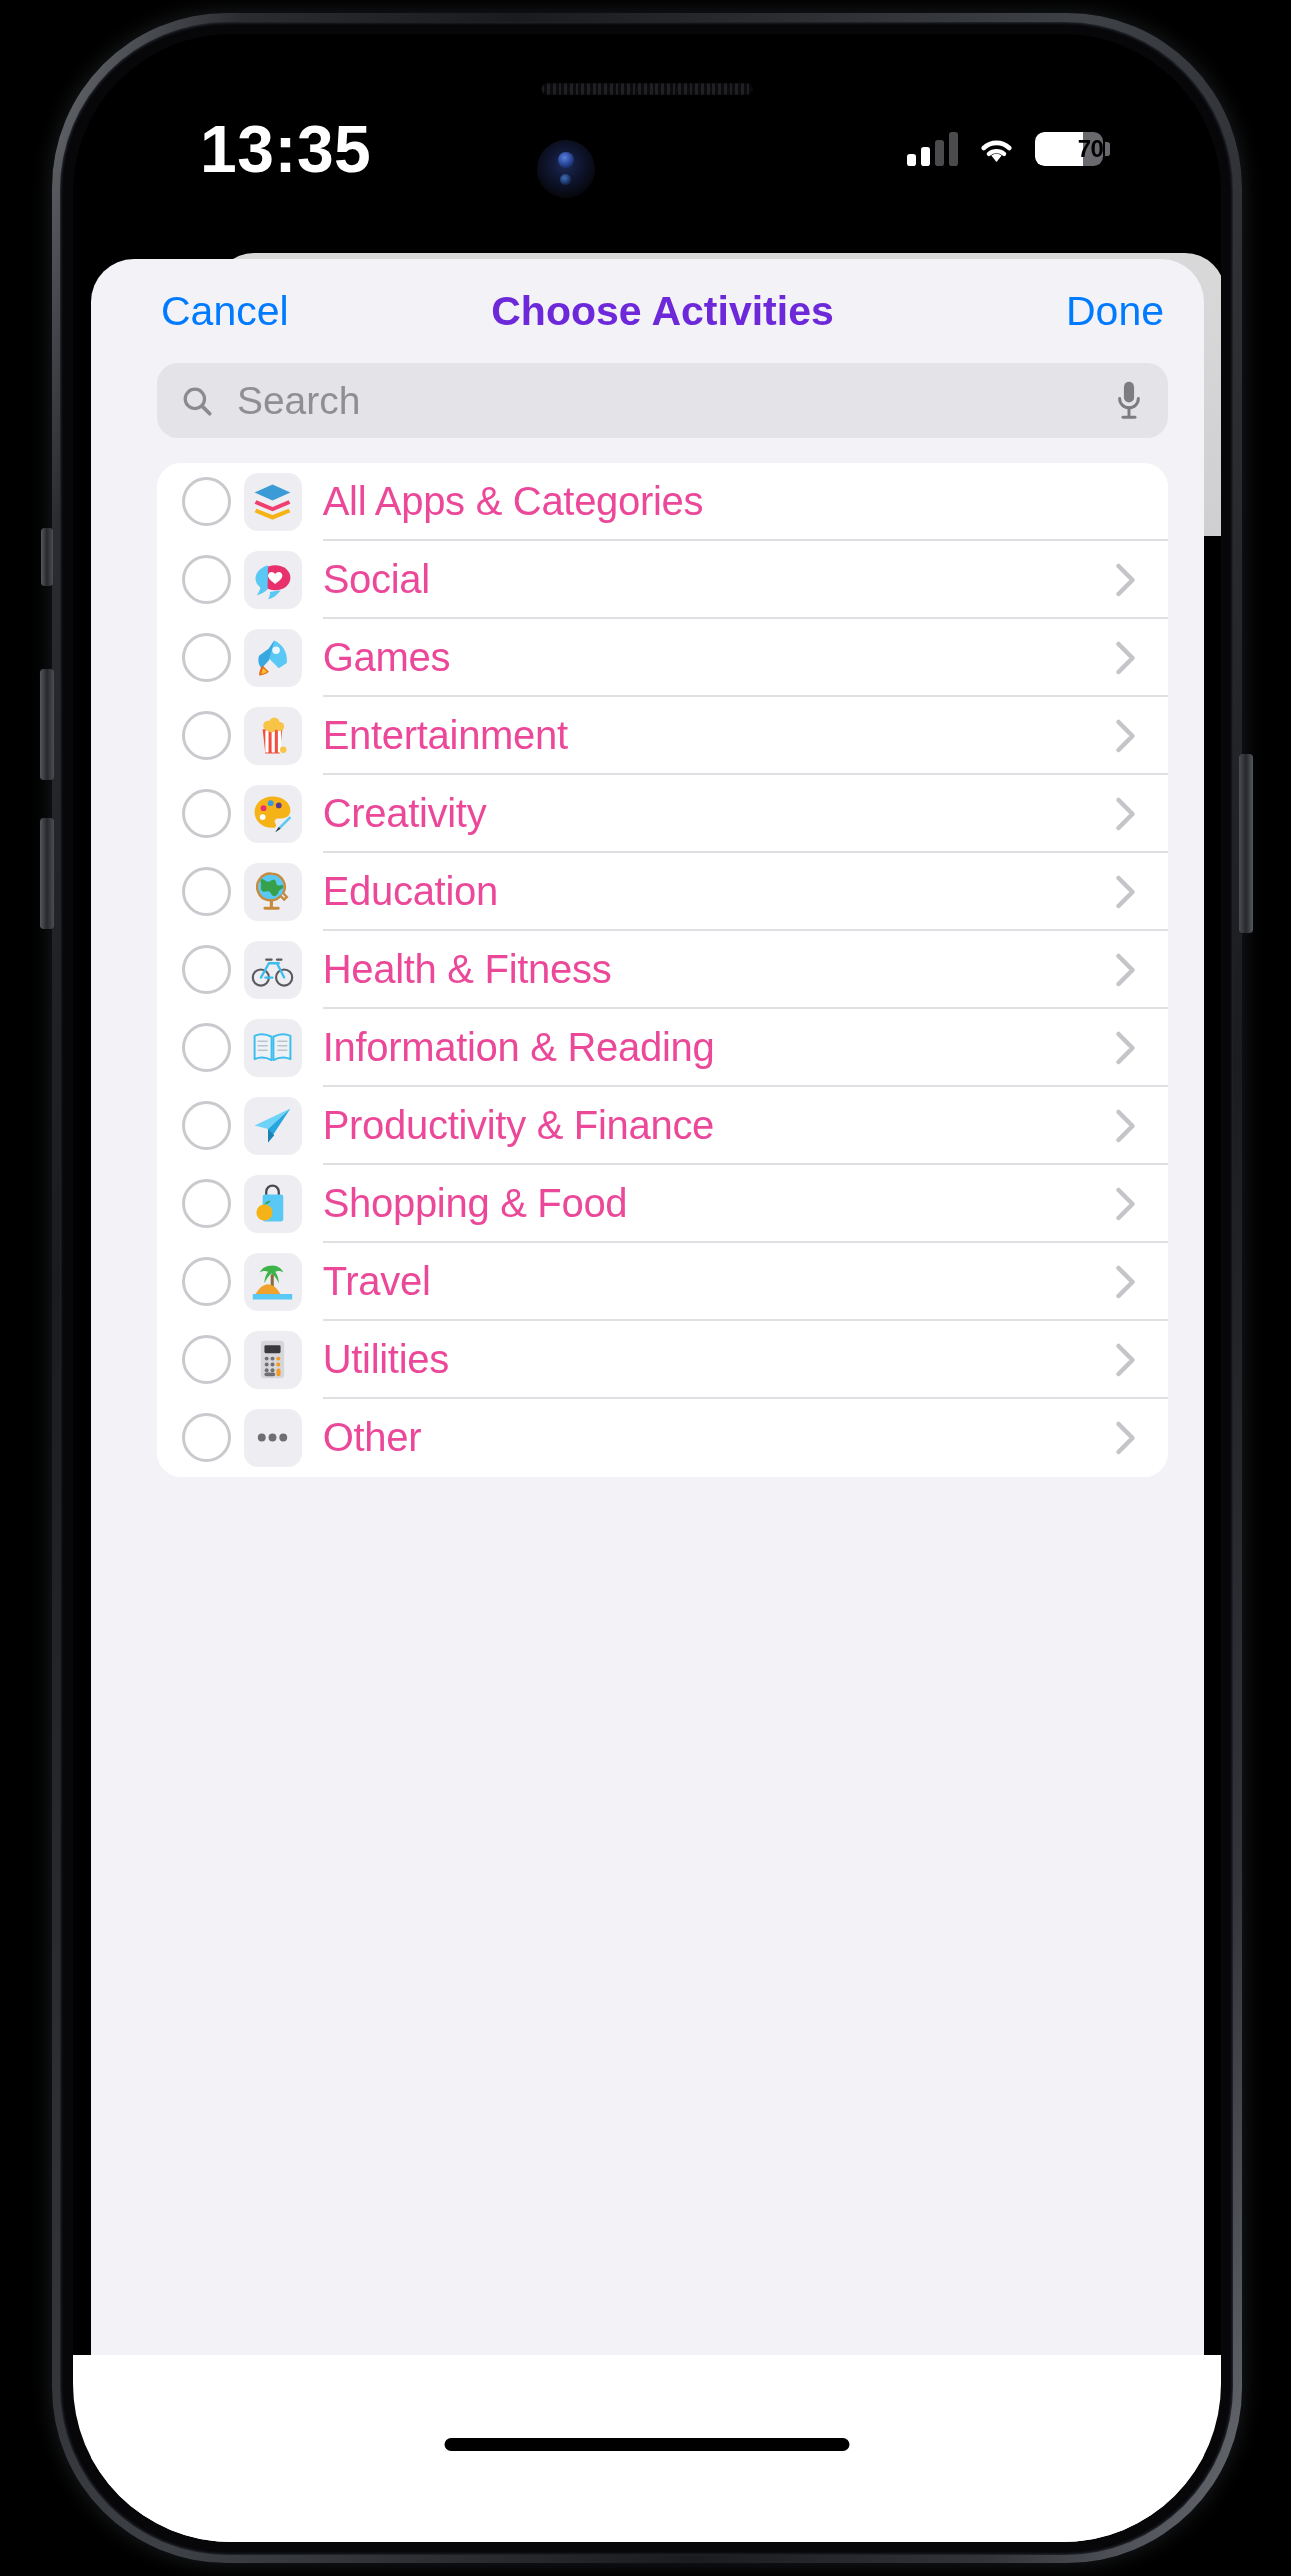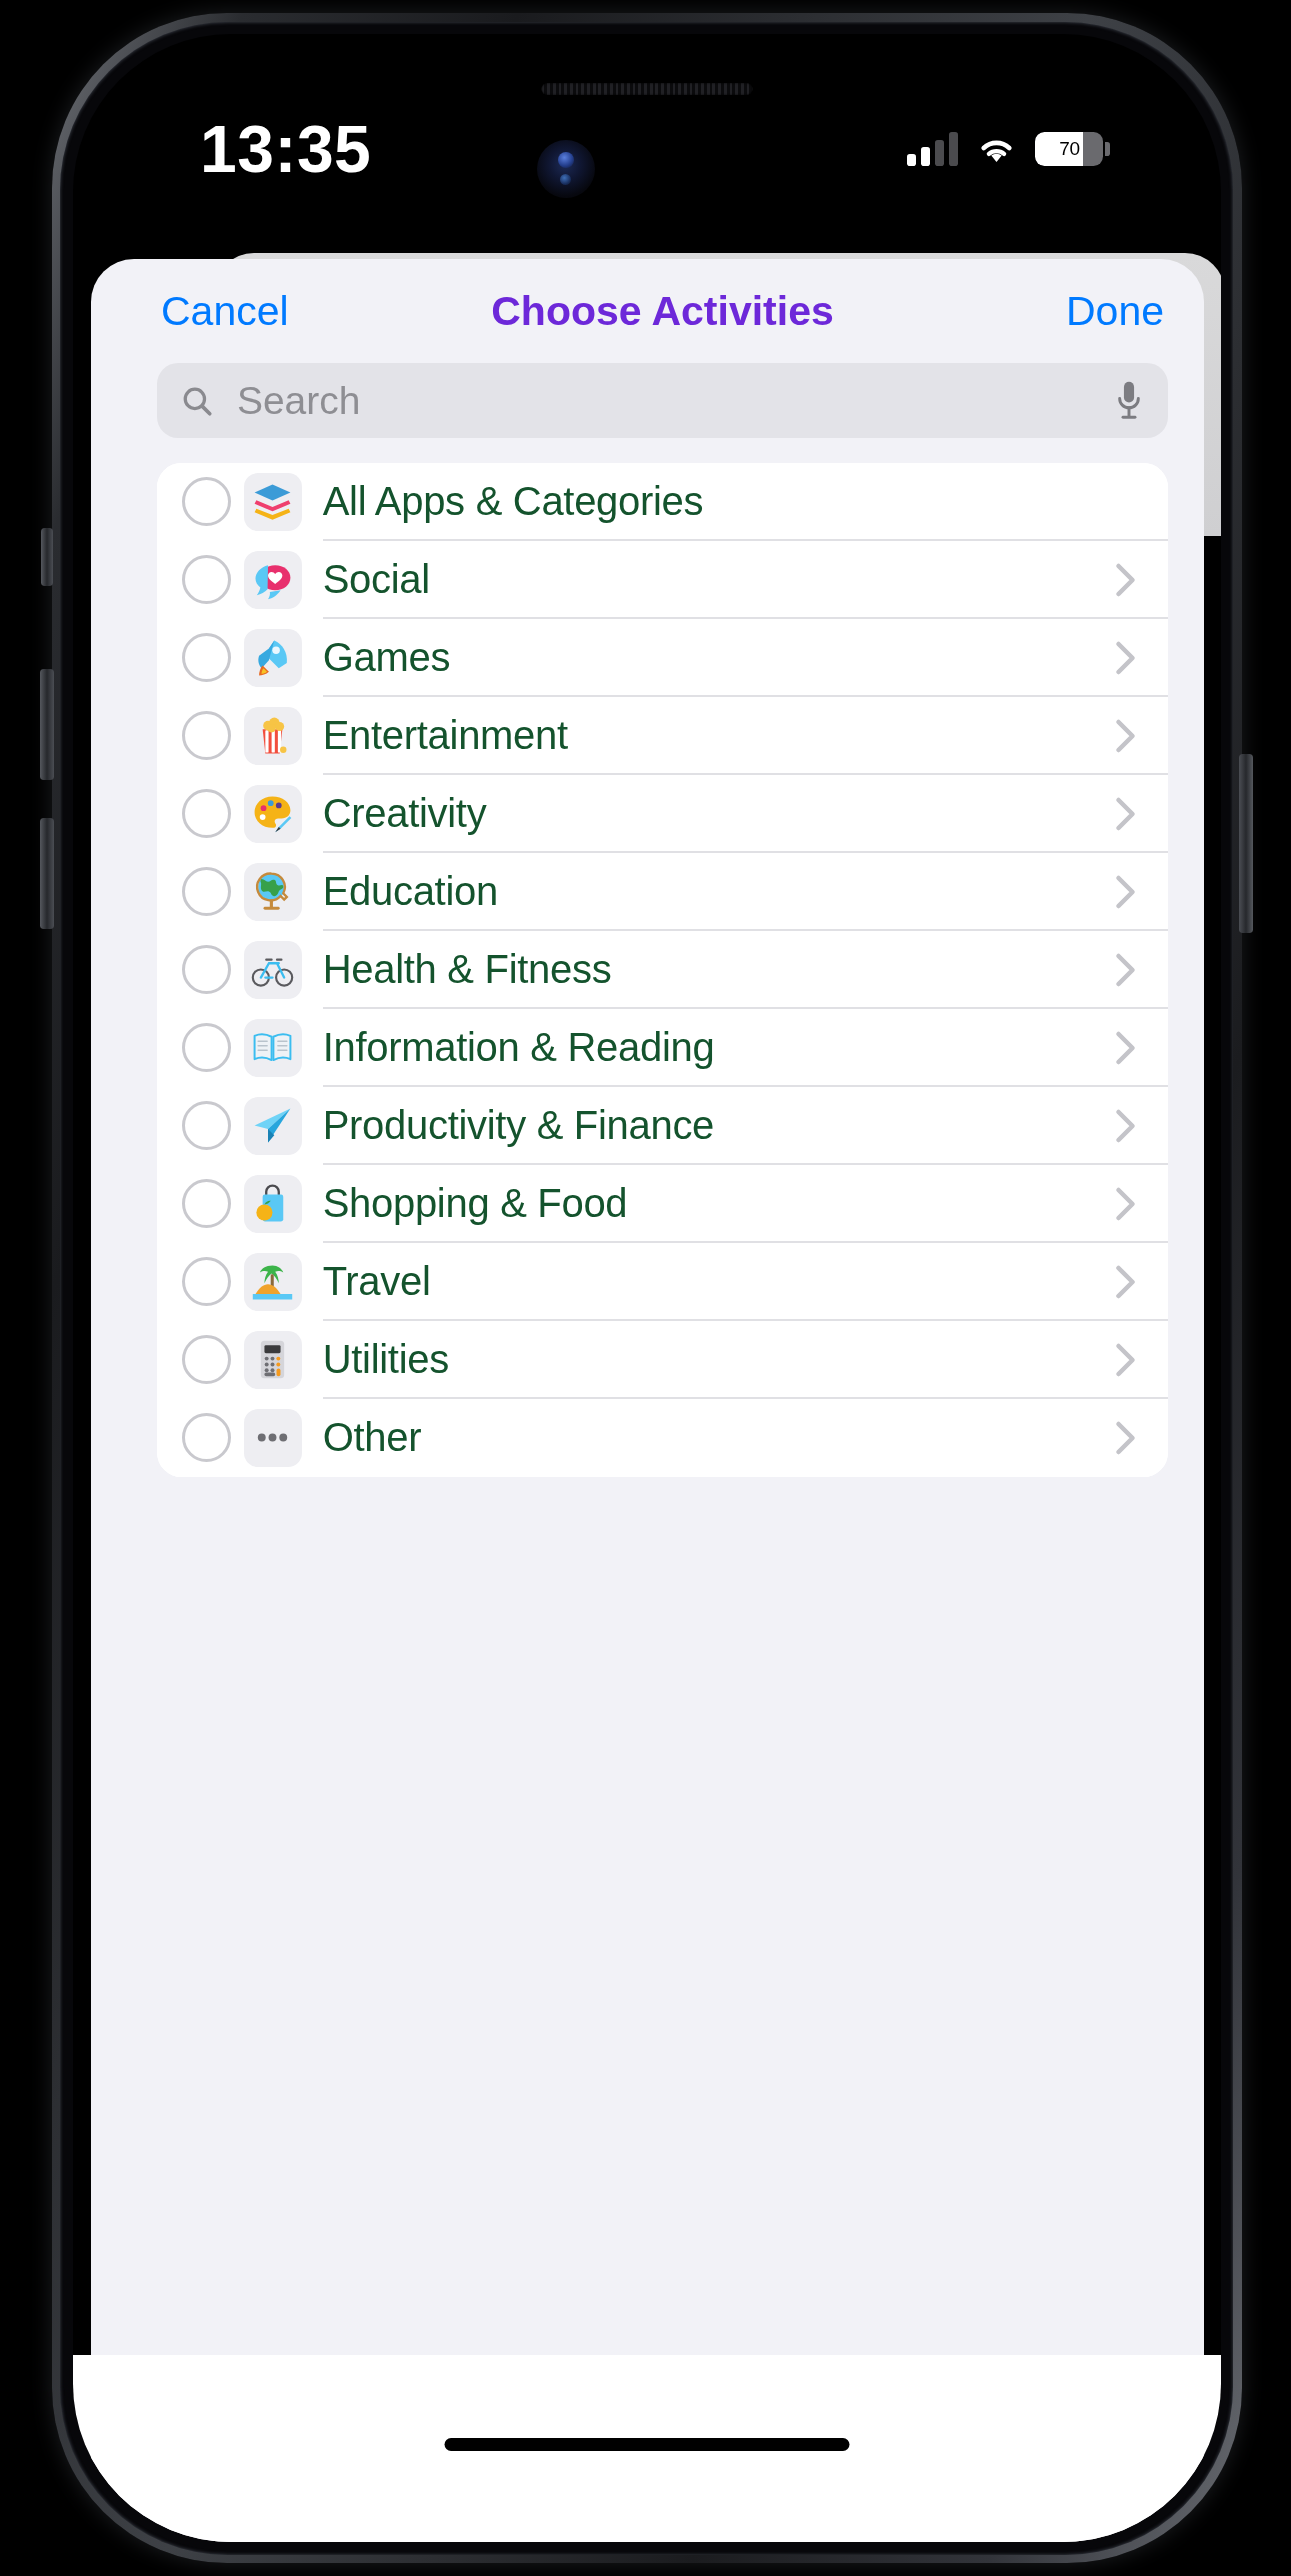--- a/index.html
+++ b/index.html
@@ -95,22 +95,22 @@
   .battery{
     position:relative; width:68px; height:34px;
     border-radius:9.4px; background:#6a6a6e; overflow:hidden;
     display:flex; align-items:center;
   }
   .battery-fill{
     position:absolute; left:0; top:0; height:100%; width:70%;
     background:#fff; border-radius:9.4px 0 0 9.4px;
   }
   .battery-num{
-    position:relative; z-index:2; width:100%; text-align:center;
-    font-size:19px; font-weight:normal; color:#000; letter-spacing:-0.5px;
+    position:relative; z-index:2; width:100%; text-align:right;
+    font-size:24px; font-weight:bold; color:#000; letter-spacing:-0.5px;
   }
   .battery-cap{
     width:4.7px; height:13.2px; background:#6a6a6e;
     border-radius:0 2.8px 2.8px 0; margin-left:1.9px;
   }
 
   
   .sheet-back{
     position:absolute; left:141px; top:219px; width:1011px; height:283px;
     border-radius:40px 40px 0 0;
@@ -180,21 +180,21 @@
     flex:0 0 auto; width:58px; height:58px; border-radius:14px;
     background:#eeeef2; display:flex; align-items:center; justify-content:center;
     margin-right:21px;
   }
   .row-icon svg{ display:block; }
   .row-right{
     flex:1; display:flex; align-items:center; justify-content:space-between;
     height:100%; padding-right:28px; position:relative;
   }
   .row-label{
-    font-size:40px; color:#14532d; white-space:nowrap; letter-spacing:-0.3px;
+    font-size:40px; color:#ec4899; white-space:nowrap; letter-spacing:-0.3px;
   }
   .chevron{ width:21px; height:36px; flex:0 0 auto; margin-right:3.8px; }
   .row-sep{
     position:absolute; left:0; right:0; bottom:0; height:1.9px; background:#e0e0e4;
   }
   .list-row:last-child .row-sep{ display:none; }
 </style>
 </head>
 <body>
 

